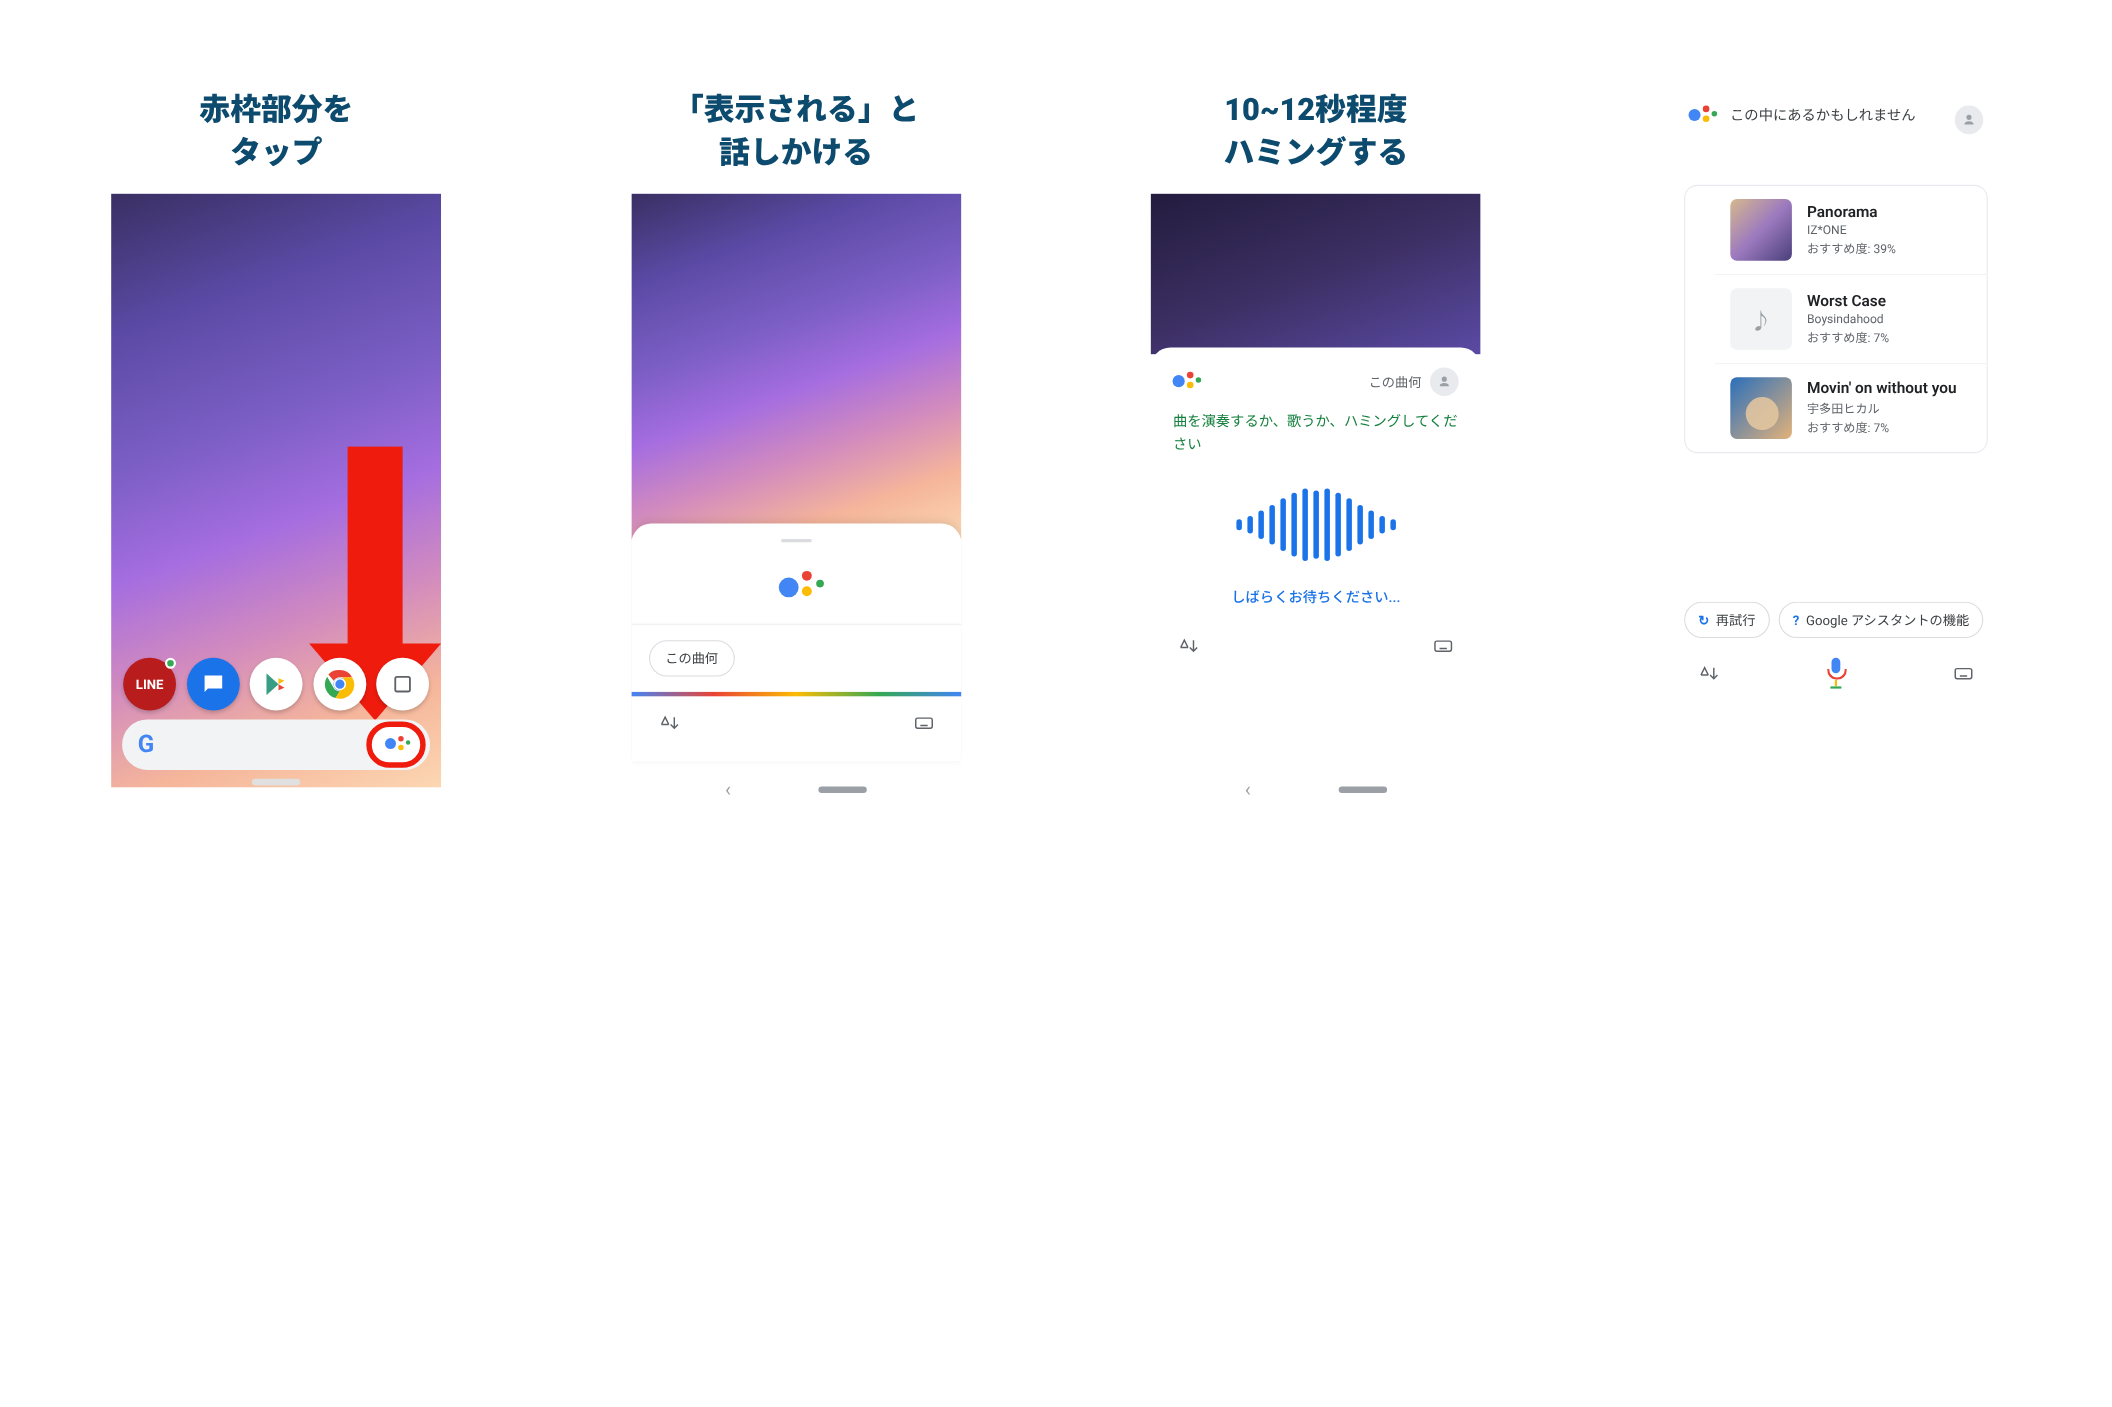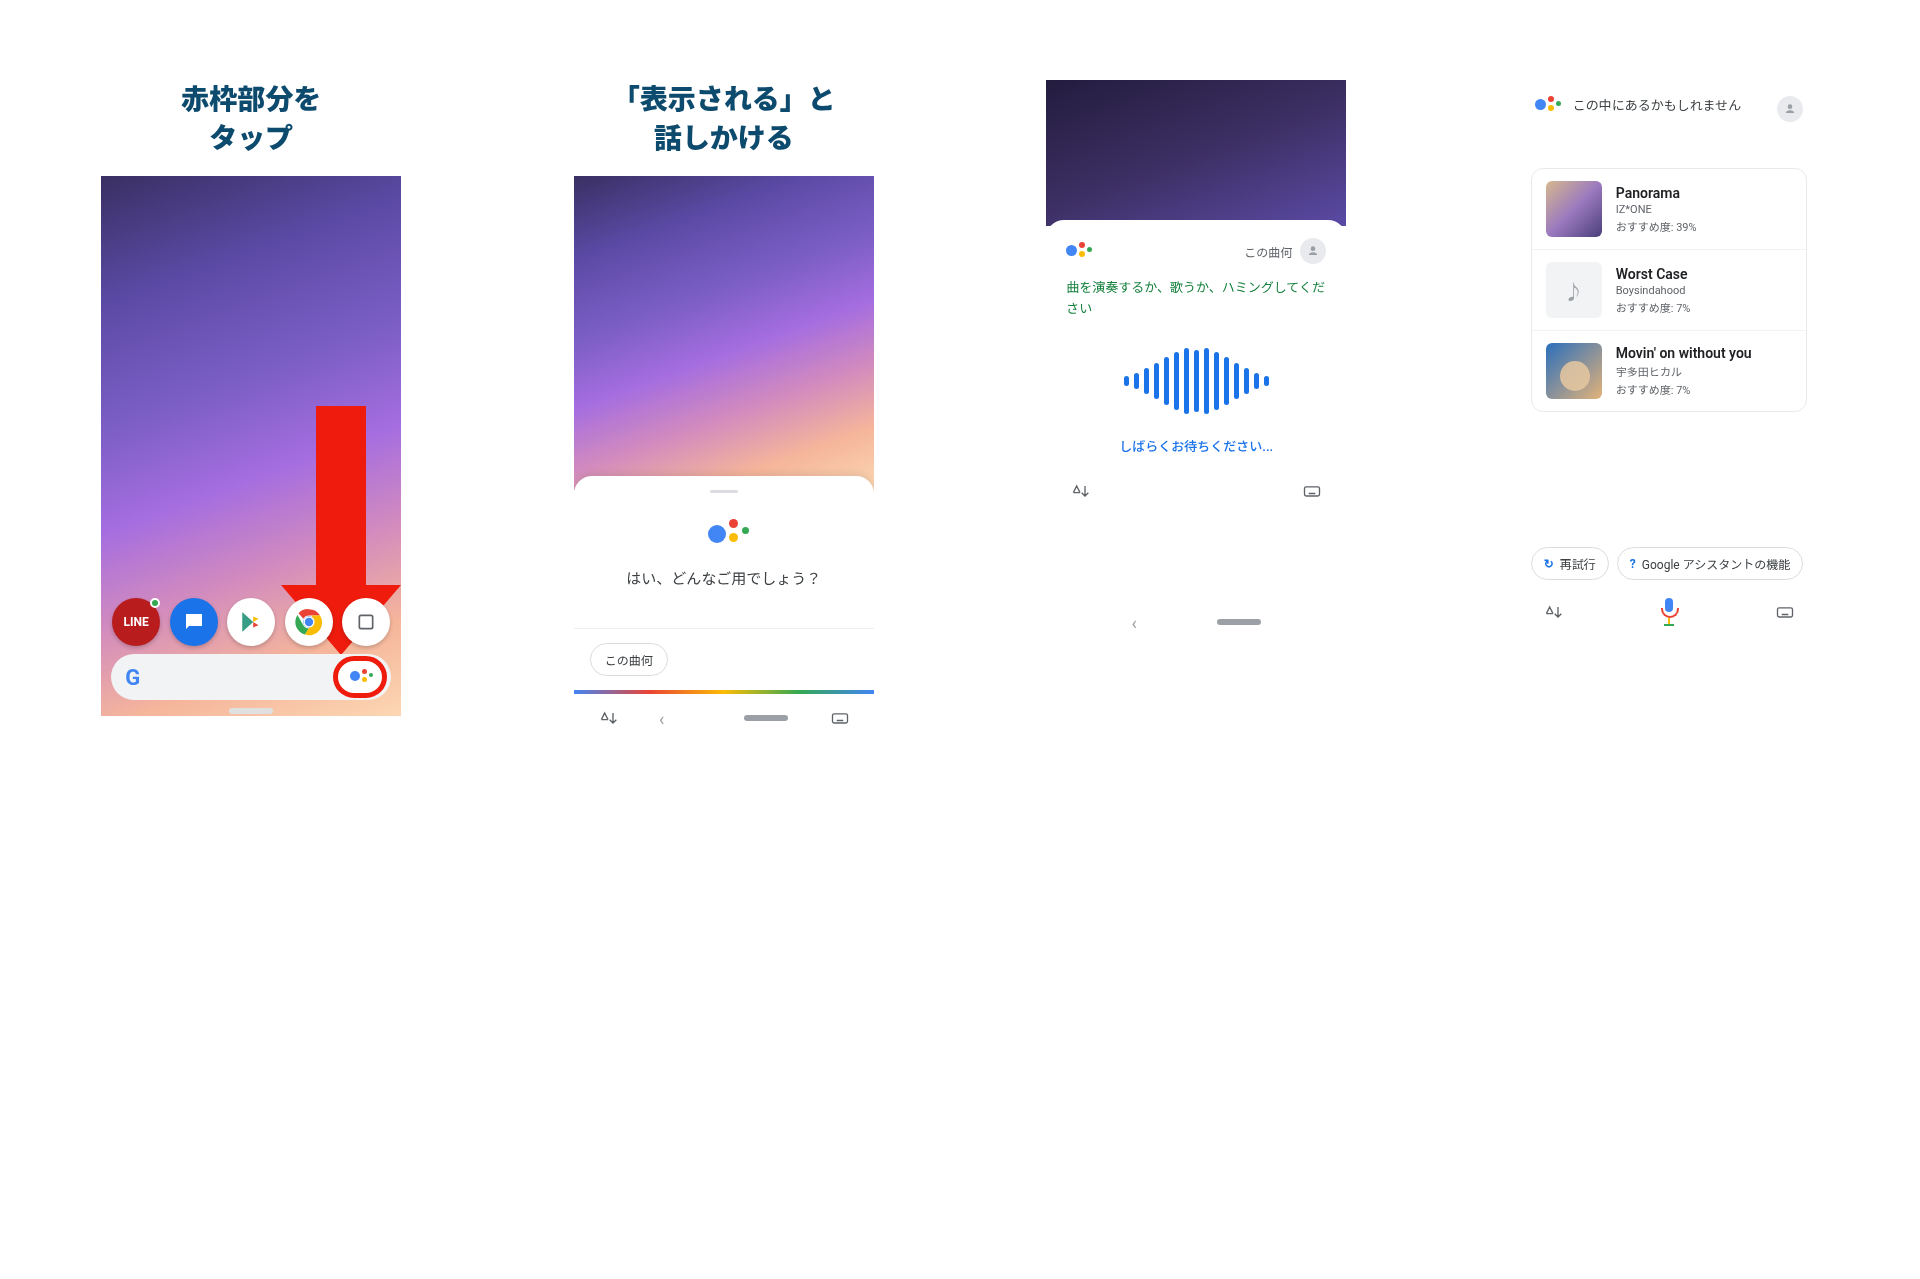--- a/index.html
+++ b/index.html
@@ -132,21 +132,21 @@
   .user-chip{font-size:12px;color:#5f6368;display:flex;align-items:center;gap:8px;}
   .avatar{width:26px;height:26px;border-radius:50%;background:#e8eaed;display:flex;align-items:center;justify-content:center;}
   .avatar svg{width:14px;height:14px;fill:#9aa0a6;}
   .instruct{font-size:13px;color:#15803d;line-height:1.6;margin-bottom:26px;}
   .waveform{display:flex;align-items:center;justify-content:center;gap:5px;height:70px;margin-bottom:20px;}
   .waveform span{display:block;width:5px;background:#1a73e8;border-radius:3px;}
   .wait{text-align:center;color:#1a73e8;font-size:13px;font-weight:500;margin-bottom:18px;}
   
   .top4{position:absolute;top:16px;left:16px;right:16px;display:flex;align-items:flex-start;gap:12px;}
   .msg4{font-size:13px;color:#3c4043;line-height:1.5;flex:1;}
-  .results{position:absolute;top:88px;left:12px;right:12px;background:#fff;border:1px solid #e8eaed;border-radius:12px;overflow:hidden;}
+  .results{position:absolute;top:88px;left:12px;right:12px;background:#fff;border:1px solid #e8eaed;border-radius:12px;overflow:hidden;padding-left:27px;}
   .result{display:flex;align-items:center;gap:14px;padding:12px 14px;border-top:1px solid #f1f3f4;}
   .result:first-child{border-top:none;}
   .thumb{width:56px;height:56px;border-radius:6px;flex-shrink:0;background:#f1f3f4;display:flex;align-items:center;justify-content:center;}
   .thumb.t1{background:linear-gradient(135deg,#d6b88e,#9c7abf,#4a3f7a);}
   .thumb.t3{background:linear-gradient(135deg,#2a6fbb,#e3b27a);position:relative;overflow:hidden;}
   .thumb.t3::after{content:"";position:absolute;width:30px;height:30px;border-radius:50%;background:rgba(230,200,160,0.85);bottom:8px;left:14px;}
   .note-icon{font-size:20px;color:#9aa0a6;}
   .rinfo{display:flex;flex-direction:column;gap:2px;}
   .rtitle{font-size:14px;font-weight:600;color:#202124;}
   .rartist{font-size:11px;color:#5f6368;}
@@ -241,21 +241,20 @@
     <div class="wallpaper" style="height:56%;"></div>
 
     <div class="sheet" style="top:300px;">
       <div class="drag-handle"></div>
       <div class="ga-logo">
         <span class="c1"></span>
           <span class="c2"></span>
           <span class="c3"></span>
           <span class="c4"></span>
       </div>
-      <div class="ga-prompt">はい、どんなご用でしょう？</div>
       <div class="chip-row">
         <span class="chip">この曲何</span>
       </div>
       <div class="rainbow-bar"></div>
       <div class="toolbar toolbar-below">
         <svg class="icon-sm" viewBox="0 0 24 24">
             <path d="M4 14l4-8 4 8M4 14h8M18 6v12M14 14l4 4 4-4"></path>
           </svg>
         <svg class="icon-sm" viewBox="0 0 24 24">
             <rect x="3" y="7" width="18" height="11" rx="2"></rect>
@@ -264,20 +263,23 @@
       </div>
     </div>
     <div class="nav-android" style="bottom:4px;position:absolute;">
       <span class="nav-back">‹</span>
       <span class="nav-pill2"></span>
     </div>
   </div>
 </div>
 
 <div class="step">
+  <div class="step-title">
+    <span>10~12秒程度</span><br><span>ハミングする</span>
+  </div>
   <div class="phone" style="height:560px;">
     <div class="wallpaper short" style="background:linear-gradient(160deg,#231c3e,#3c2f63,#5b4aa5);"></div>
     <div class="card3">
       <div class="card3-head">
         <div class="mini-logo">
           <span class="c1"></span>
             <span class="c2"></span>
             <span class="c3"></span>
             <span class="c4"></span>
         </div>

